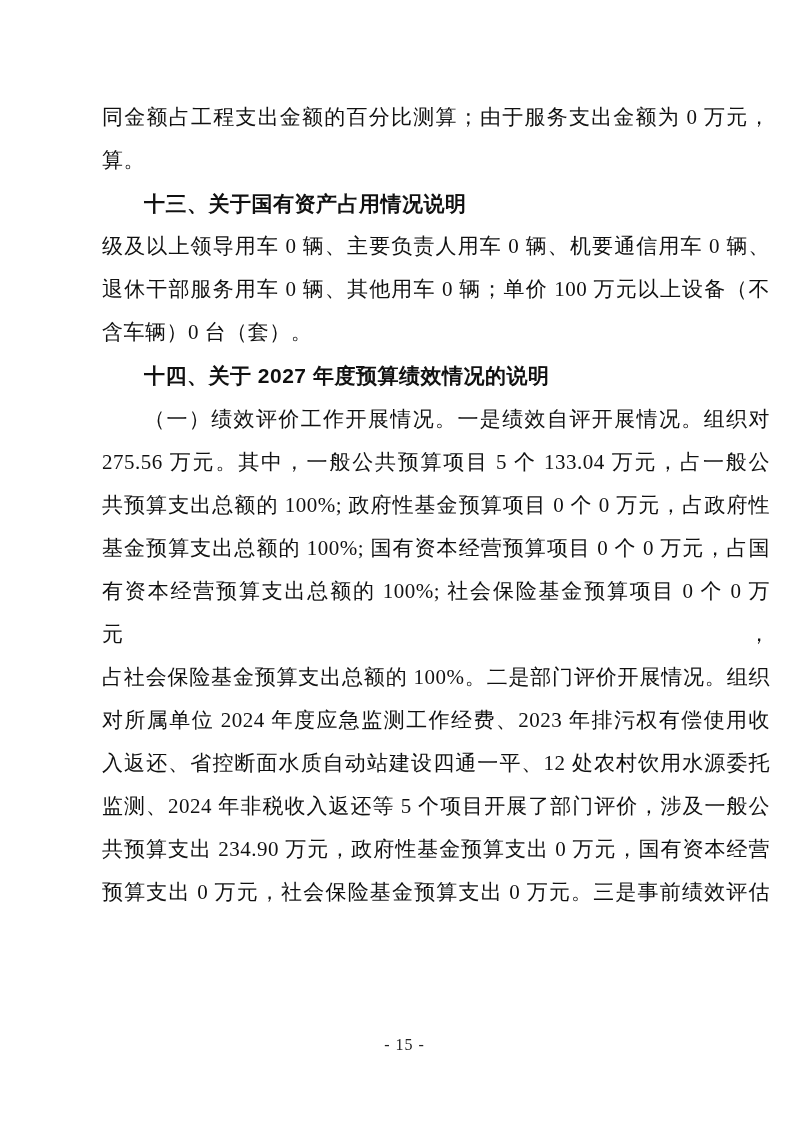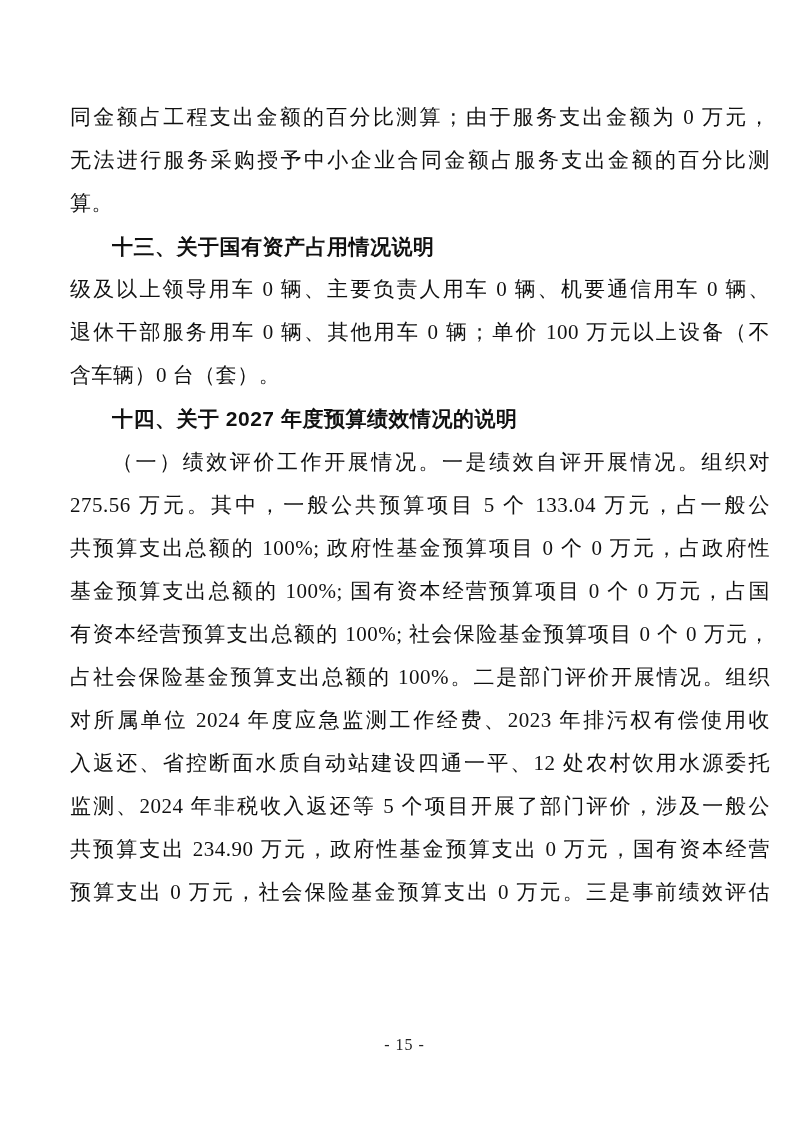--- a/index.html
+++ b/index.html
@@ -24,20 +24,21 @@
   }
   .t-line {
     font-size: 21px;
     line-height: 43px;
     min-height: 43px;
     text-align: justify;
     text-align-last: justify;
     text-justify: inter-character;
     letter-spacing: 0.5px;
     white-space: normal;
+    margin-left: 32px;
   }
   .t-line.is-left {
     text-align: left;
     text-align-last: left;
   }
   .t-line.is-indent {
     text-indent: 2em;
   }
   .t-line.is-heading {
     font-family: "Liberation Sans", "DejaVu Sans", sans-serif;
@@ -62,21 +63,20 @@
     color: #222222;
     letter-spacing: 1px;
   }
 </style>
 </head>
 <body>
 
 <div class="page">
   <div class="content" id="doc-lines">
       <div class="t-line"><span class="seg">同金额占工程支出金额的百分比测算；由于服务支出金额为 0 万元，</span></div>
-      <div class="t-line"><span class="seg">无法进行服务采购授予中小企业合同金额占服务支出金额的百分比测</span></div>
       <div class="t-line is-left"><span class="seg">算。</span></div>
       <div class="t-line is-heading is-indent is-left"><span class="seg">十三、关于国有资产占用情况说明</span></div>
       <div class="t-line"><span class="seg">级及以上领导用车 0 辆、主要负责人用车 0 辆、机要通信用车 0 辆、</span></div>
       <div class="t-line"><span class="seg">退休干部服务用车 0 辆、其他用车 0 辆；单价 100 万元以上设备（不</span></div>
       <div class="t-line is-left"><span class="seg">含车辆）0 台（套）。</span></div>
       <div class="t-line is-heading is-indent is-left"><span class="seg">十四、关于 2027 年度预算绩效情况的说明</span></div>
       <div class="t-line is-indent"><span class="seg seg-bold">（一）绩效评价工作开展情况。</span><span class="seg">一是绩效自评开展情况。组织对</span></div>
       <div class="t-line"><span class="seg">275.56 万元。其中，一般公共预算项目 5 个 133.04 万元，占一般公</span></div>
       <div class="t-line"><span class="seg">共预算支出总额的 100%; 政府性基金预算项目 0 个 0 万元，占政府性</span></div>
       <div class="t-line"><span class="seg">基金预算支出总额的 100%; 国有资本经营预算项目 0 个 0 万元，占国</span></div>

